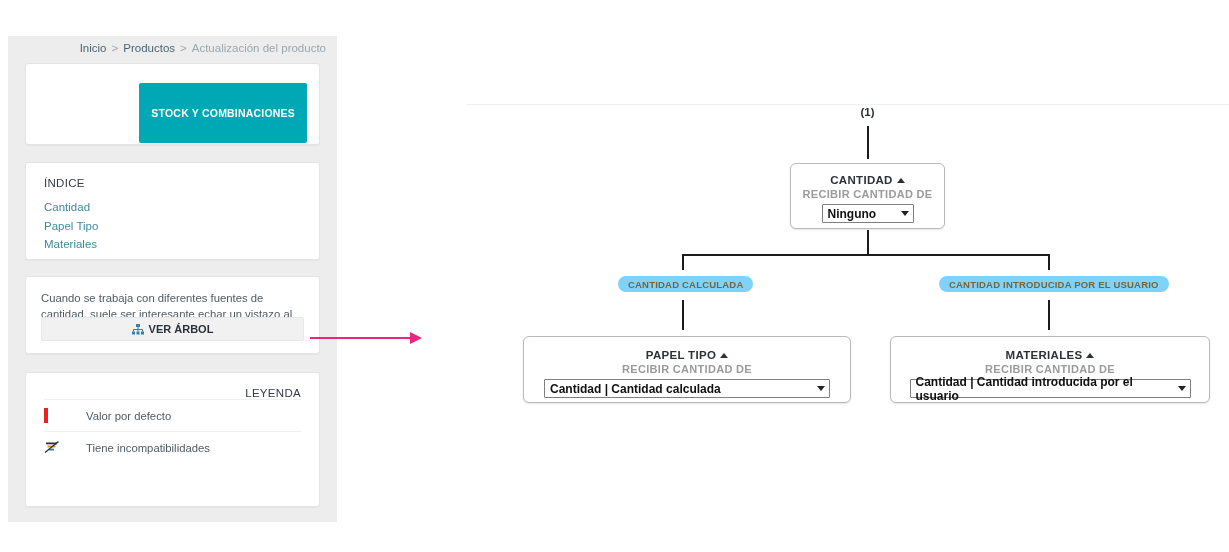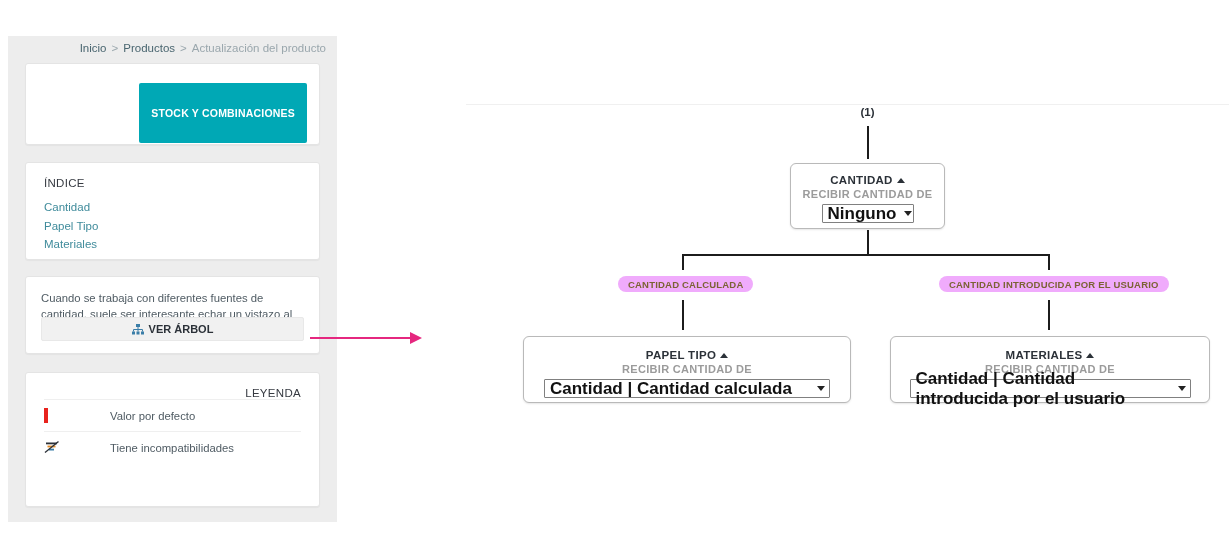--- a/index.html
+++ b/index.html
@@ -32,21 +32,21 @@
   #index-list a{font-size:11.5px;color:#3f8b9b;text-decoration:none;cursor:pointer;line-height:1.45;}
 
   #card-tree{top:240px;height:78px;padding:13px 15px 0 15px;}
   #tree-text{font-size:11.3px;color:#4f5b63;line-height:1.42;}
   #ver-arbol{position:absolute;left:15px;right:15px;bottom:12px;height:22px;
              background:#f1f1f1;border:1px solid #e8e8e8;border-radius:2px;
              display:flex;align-items:center;justify-content:center;gap:5px;
              font-size:11px;font-weight:bold;color:#2b3138;cursor:pointer;}
 
   #card-legend{top:336px;height:135px;padding:14px 18px 0 18px;text-align:right;}
-  .legend-row{display:flex;align-items:center;height:31px;border-top:1px solid #efefef;gap:24px;}
+  .legend-row{display:flex;align-items:center;height:31px;border-top:1px solid #efefef;}
   .legend-row:first-of-type{margin-top:11px;}
   .legend-swatch{width:42px;flex:0 0 42px;display:flex;align-items:center;}
   .legend-label{font-size:11.3px;color:#4f5b63;}
   .bar-default{width:26px;height:15px;
      background:linear-gradient(to right,#e8221d 0px,#e8221d 4px,#ffffff 4px,#ffffff 100%);}
 
   
   #annotation-arrow{position:absolute;left:310px;top:331px;width:112px;height:14px;}
 
   
@@ -60,32 +60,32 @@
         box-sizing:border-box;box-shadow:0 1px 2px rgba(0,0,0,.10);
         display:flex;flex-direction:column;align-items:center;}
   .node-title{font-size:11.5px;font-weight:bold;color:#2b3138;letter-spacing:.3px;
               display:flex;align-items:center;gap:4px;}
   .caret-up{width:0;height:0;border-left:4px solid transparent;border-right:4px solid transparent;
             border-bottom:5px solid #2b3138;display:inline-block;}
   .node-sub{font-size:11px;font-weight:bold;color:#9b9b9b;letter-spacing:.3px;margin-top:2px;}
   .node-select{margin-top:4px;height:19px;box-sizing:border-box;
                border:1px solid #808080;background:#fff;border-radius:1px;
                display:flex;align-items:center;justify-content:space-between;
-               padding:0 4px 0 5px;font-size:17px;color:#111;font-weight:bold;cursor:pointer;}
+               padding:0 4px 0 5px;font-size:12px;color:#111;font-weight:bold;cursor:pointer;}
   .sel-caret{width:0;height:0;border-left:4.5px solid transparent;border-right:4.5px solid transparent;
              border-top:5px solid #222;margin-left:8px;flex:0 0 auto;}
 
   #node-cantidad{left:324px;top:163px;width:155px;height:66px;padding-top:10px;}
   #node-cantidad .node-select{width:92px;}
   #node-papel{left:57px;top:336px;width:328px;height:67px;padding-top:12px;}
   #node-papel .node-select{width:286px;}
   #node-materiales{left:424px;top:336px;width:320px;height:67px;padding-top:12px;}
   #node-materiales .node-select{width:281px;}
 
-  .badge{position:absolute;background:#f0abfc;border-radius:9px;height:16px;
+  .badge{position:absolute;background:#7dd3fc;border-radius:9px;height:16px;
          display:flex;align-items:center;justify-content:center;padding:0 10px;
          font-size:9.5px;font-weight:bold;color:#7b6334;letter-spacing:.2px;white-space:nowrap;}
   #badge-calculada{left:152px;top:276px;}
   #badge-usuario{left:473px;top:276px;}
 
   .conn{position:absolute;background:#1c1c1c;}
 </style>
 </head>
 <body>
 

